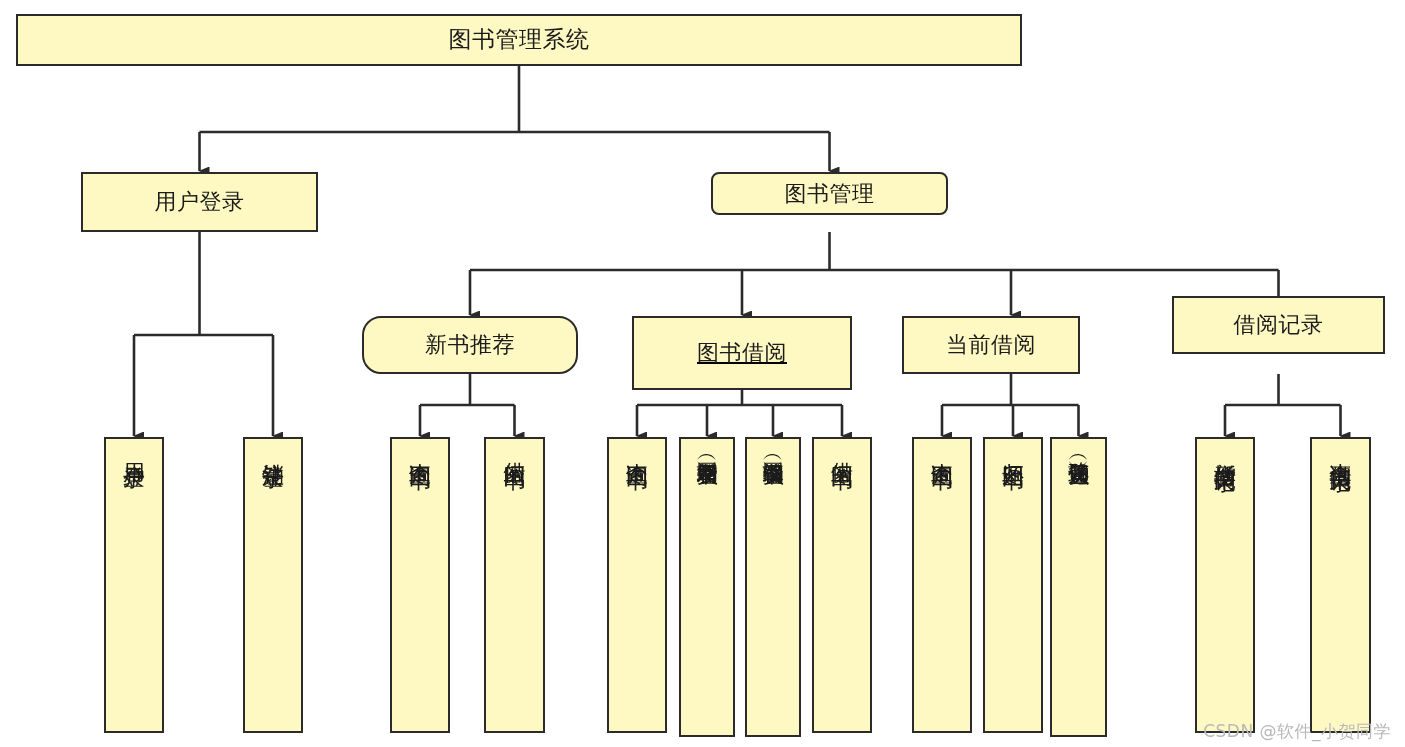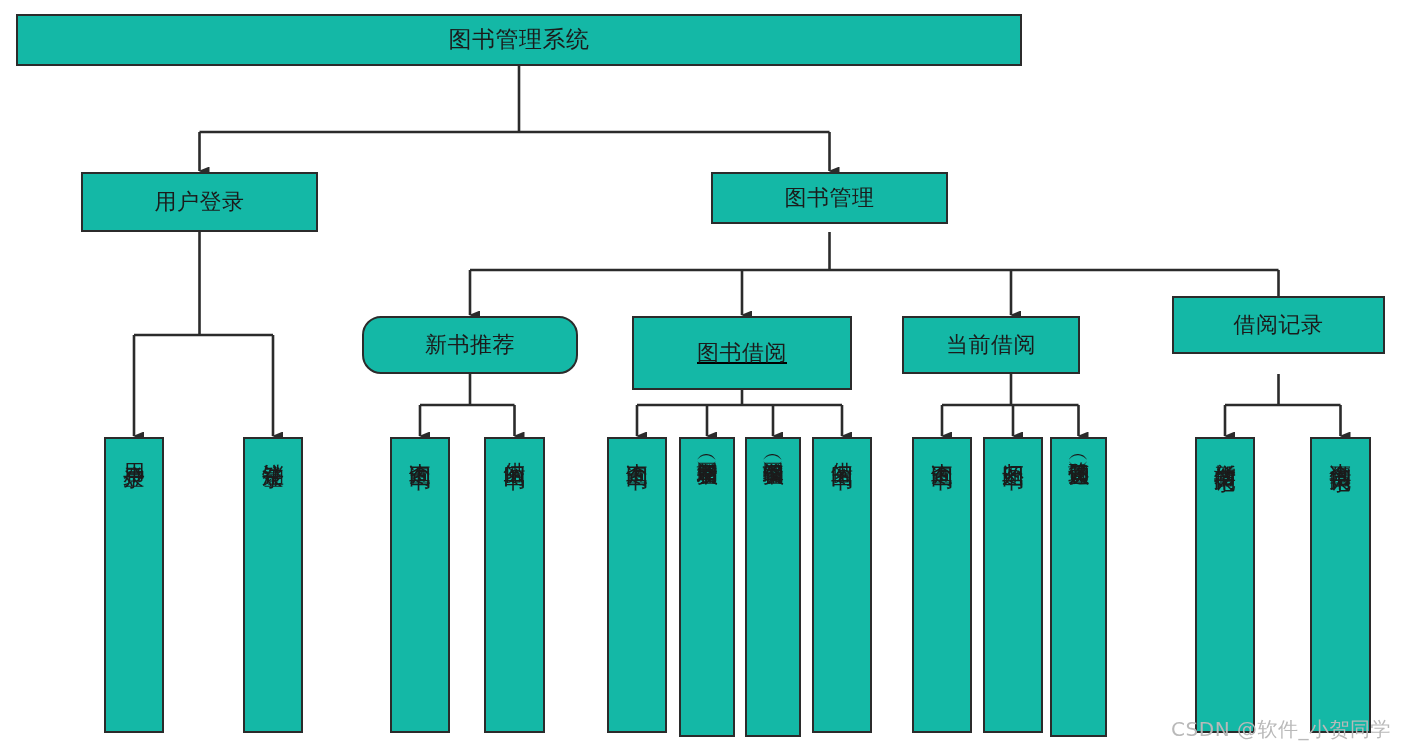--- a/index.html
+++ b/index.html
@@ -24,21 +24,21 @@
     position: absolute;
     left: 0;
     top: 0;
     width: 1405px;
     height: 747px;
     pointer-events: none;
   }
   .node {
     position: absolute;
     box-sizing: border-box;
-    background: #14b8a6;
+    background: #fef9c3;
     border: 2px solid #2b2b2b;
     display: flex;
     align-items: center;
     justify-content: center;
     overflow: hidden;
   }
   .node-label {
     color: #1b1b1b;
     font-size: 21px;
     line-height: 1.18;
@@ -68,21 +68,21 @@
     white-space: nowrap;
   }
   .node.vert.tall .node-label {
     font-size: 21px;
     letter-spacing: 0.5px;
   }
   #watermark {
     position: absolute;
     right: 14px;
     bottom: 4px;
-    font-size: 20px;
+    font-size: 17px;
     color: #b9b9b9;
     letter-spacing: 0.5px;
     white-space: nowrap;
     user-select: none;
   }
 </style>
 </head>
 <body>
 
 <div id="diagram-root">
@@ -130,21 +130,21 @@
       </g>
   </svg>
 
   <div id="node-layer">
       <div class="node root horiz" style="left: 16px; top: 14px; width: 1006px; height: 52px;">
         <span class="node-label">图书管理系统</span>
       </div>
       <div class="node level2 horiz" style="left: 81px; top: 172px; width: 237px; height: 60px;">
         <span class="node-label">用户登录</span>
       </div>
-      <div class="node level2 horiz" style="left: 711px; top: 172px; width: 237px; height: 52px;">
+      <div class="node level2 horiz" style="left: 711px; top: 172px; width: 237px; height: 43px; border-radius: 8px;">
         <span class="node-label">图书管理</span>
       </div>
       <div class="node level3 horiz" style="left: 362px; top: 316px; width: 216px; height: 58px; border-radius: 19px;">
         <span class="node-label">新书推荐</span>
       </div>
       <div class="node level3 horiz" style="left: 632px; top: 316px; width: 220px; height: 74px; text-decoration: underline;">
         <span class="node-label">图书借阅</span>
       </div>
       <div class="node level3 horiz" style="left: 902px; top: 316px; width: 178px; height: 58px;">
         <span class="node-label">当前借阅</span>

